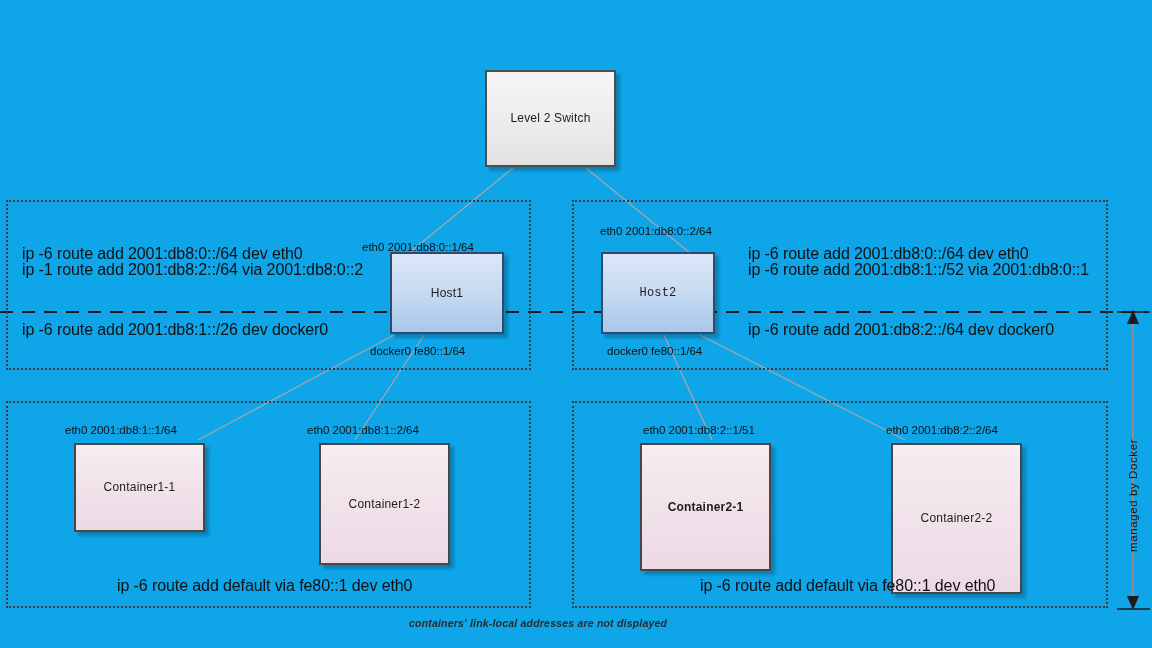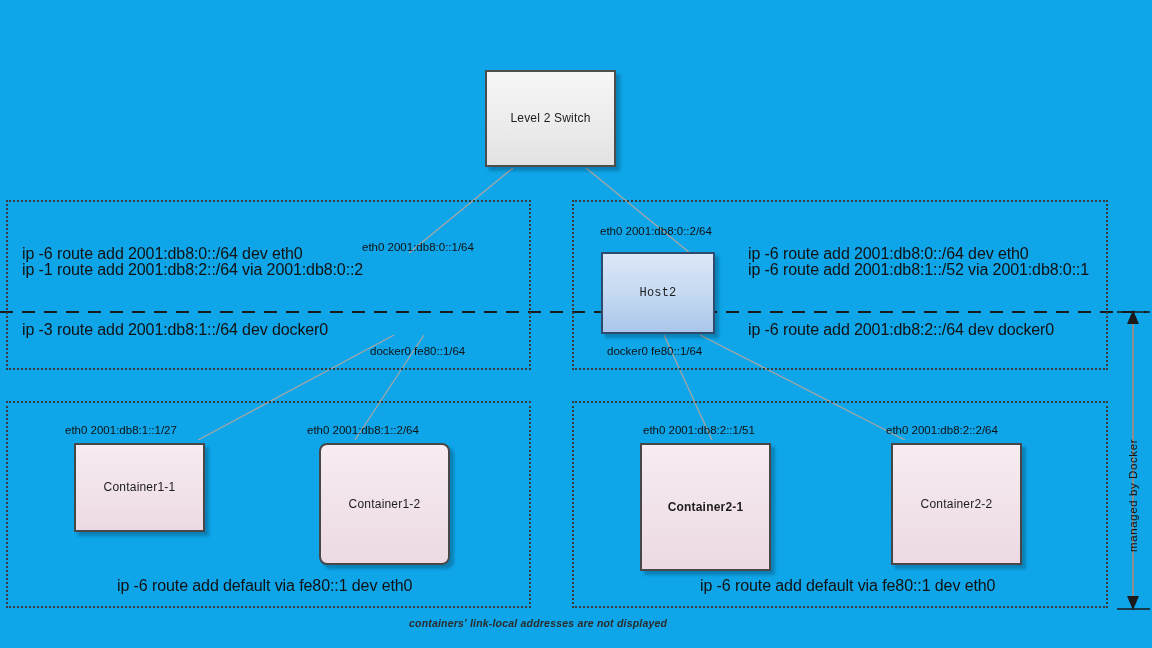--- a/index.html
+++ b/index.html
@@ -133,58 +133,61 @@
   <div class="region" style="left:572px; top:200px; width:536px; height:170px;"></div>
   <div class="region" style="left:6px; top:401px; width:525px; height:207px;"></div>
   <div class="region" style="left:572px; top:401px; width:536px; height:207px;"></div>
 
   <div class="node switch" style="left:485px; top:70px; width:131px; height:97px;">
     <span class="node-label">Level 2 Switch</span>
   </div>
 
   <div class="txt iface" style="left:362px; top:240px;">eth0 2001:db8:0::1/64</div>
 
+  <div class="node host" style="left:390px; top:252px; width:114px; height:82px;">
+    <span class="node-label">Host1</span>
+  </div>
 
   <div class="txt iface" style="left:370px; top:344px;">docker0 fe80::1/64</div>
 
   <div class="txt cmd" style="left:22px; top:246px;">ip -6 route add 2001:db8:0::/64 dev eth0</div>
   <div class="txt cmd" style="left:22px; top:262px;">ip -1 route add 2001:db8:2::/64 via  2001:db8:0::2</div>
-  <div class="txt cmd" style="left:22px; top:322px;">ip -3 route add 2001:db8:1::/64 dev docker0</div>
+  <div class="txt cmd" style="left:22px; top:322px;">ip -6 route add 2001:db8:1::/26 dev docker0</div>
 
   <div class="txt iface" style="left:600px; top:224px;">eth0 2001:db8:0::2/64</div>
 
   <div class="node host" style="left:601px; top:252px; width:114px; height:82px;font-family:Liberation Mono, monospace;">
     <span class="node-label">Host2</span>
   </div>
 
   <div class="txt iface" style="left:607px; top:344px;">docker0 fe80::1/64</div>
 
   <div class="txt cmd" style="left:748px; top:246px;">ip -6 route add 2001:db8:0::/64 dev eth0</div>
   <div class="txt cmd" style="left:748px; top:262px;">ip -6 route add 2001:db8:1::/52 via  2001:db8:0::1</div>
   <div class="txt cmd" style="left:748px; top:322px;">ip -6 route add 2001:db8:2::/64 dev docker0</div>
 
-  <div class="txt iface" style="left:65px; top:423px;">eth0 2001:db8:1::1/27</div>
+  <div class="txt iface" style="left:65px; top:423px;">eth0 2001:db8:1::1/64</div>
   <div class="node container" style="left:74px; top:443px; width:131px; height:89px;">
     <span class="node-label">Container1-1</span>
   </div>
 
   <div class="txt iface" style="left:307px; top:423px;">eth0 2001:db8:1::2/64</div>
-  <div class="node container" style="left:319px; top:443px; width:131px; height:122px;border-radius:8px;">
+  <div class="node container" style="left:319px; top:443px; width:131px; height:122px;">
     <span class="node-label">Container1-2</span>
   </div>
 
   <div class="txt cmd" style="left:117px; top:578px;">ip -6 route add default via fe80::1 dev eth0</div>
 
   <div class="txt iface" style="left:643px; top:423px;">eth0 2001:db8:2::1/51</div>
   <div class="node container" style="left:640px; top:443px; width:131px; height:128px;font-weight:bold;">
     <span class="node-label">Container2-1</span>
   </div>
 
   <div class="txt iface" style="left:886px; top:423px;">eth0 2001:db8:2::2/64</div>
-  <div class="node container" style="left:891px; top:443px; width:131px; height:122px;">
+  <div class="node container" style="left:891px; top:443px; width:131px; height:151px;">
     <span class="node-label">Container2-2</span>
   </div>
 
   <div class="txt cmd" style="left:700px; top:578px;">ip -6 route add default via fe80::1 dev eth0</div>
 
   <div class="vlabel" style="left:1127px; top:552px;">managed by  Docker</div>
 
   <div class="footnote" style="left:409px; top:617px;">containers' link-local addresses are not displayed</div>
 
 </div>

